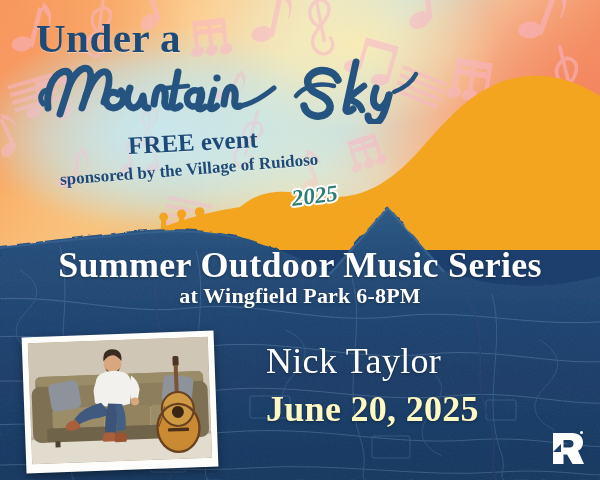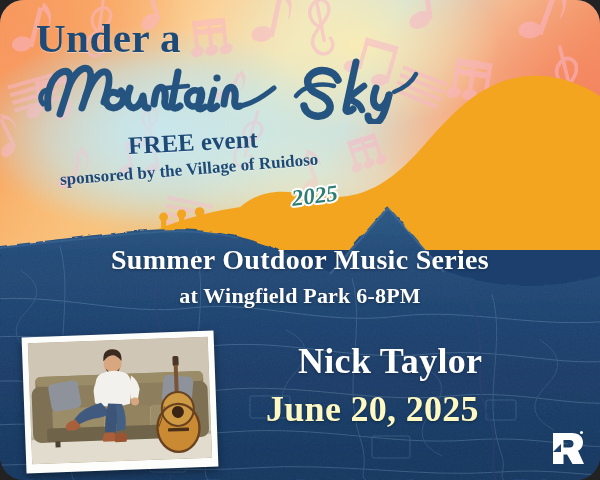--- a/index.html
+++ b/index.html
@@ -1,21 +1,20 @@
 <!DOCTYPE html>
 <html><head>
 <meta charset="utf-8">
 <style>
   html,body{margin:0;padding:0;background:#222;}
   *{box-sizing:border-box;}
   .poster{
     position:relative;width:600px;height:480px;overflow:hidden;
     font-family:"Liberation Serif", serif;
     background:#1c3f6e;
-    border-radius:24px;
   }
 
   
   .sky{
     position:absolute;left:0;top:0;width:600px;height:250px;
     background:
       radial-gradient(ellipse 260px 150px at 26% 52%, rgba(186,228,236,.95) 0%, rgba(186,228,236,.5) 42%, rgba(186,228,236,0) 70%),
       radial-gradient(ellipse 200px 120px at 60% 18%, rgba(255,236,176,.85) 0%, rgba(255,236,176,0) 70%),
       radial-gradient(ellipse 300px 220px at 96% 40%, rgba(243,128,92,.75) 0%, rgba(243,128,92,0) 72%),
       radial-gradient(ellipse 240px 200px at 2% 20%, rgba(247,150,96,.8) 0%, rgba(247,150,96,0) 75%),
@@ -65,36 +64,35 @@
     font-size:23px;color:#2e7e73;transform:rotate(-7deg);transform-origin:left center;
     text-shadow:
       1.4px 1.4px 0 #ffffff, -1.4px 1.4px 0 #ffffff,
       1.4px -1.4px 0 #ffffff, -1.4px -1.4px 0 #ffffff,
       0 2px 0 #ffffff, 2px 0 0 #ffffff, 0 -2px 0 #ffffff, -2px 0 0 #ffffff;
   }
 
   
   .series{
     position:absolute;left:0;top:244px;width:600px;text-align:center;
-    font-family:"Liberation Serif", serif;font-weight:700;font-size:28px;
+    font-family:"Liberation Serif", serif;font-weight:700;font-size:36px;
     color:#ffffff;letter-spacing:.3px;
     text-shadow:0 1px 3px rgba(0,0,0,.35);
   }
   .venue{
     position:absolute;left:0;top:283px;width:600px;text-align:center;
     font-family:"Liberation Serif", serif;font-weight:700;font-size:22px;
     color:#ffffff;letter-spacing:.2px;
     text-shadow:0 1px 3px rgba(0,0,0,.35);
   }
   .artist{
     position:absolute;left:266px;top:340px;
-    font-family:"Liberation Serif", serif;font-weight:700;font-size:36px;
+    font-family:"Liberation Serif", serif;font-weight:400;font-size:36px;
     color:#ffffff;letter-spacing:.3px;
     text-shadow:0 1px 3px rgba(0,0,0,.35);
-    margin-left:32px;
   }
   .date{
     position:absolute;left:266px;top:388px;
     font-family:"Liberation Serif", serif;font-weight:700;font-size:36px;
     color:#fef9c3;letter-spacing:.3px;
     text-shadow:0 1px 3px rgba(0,0,0,.35);
   }
 
   
   .photo-frame{

